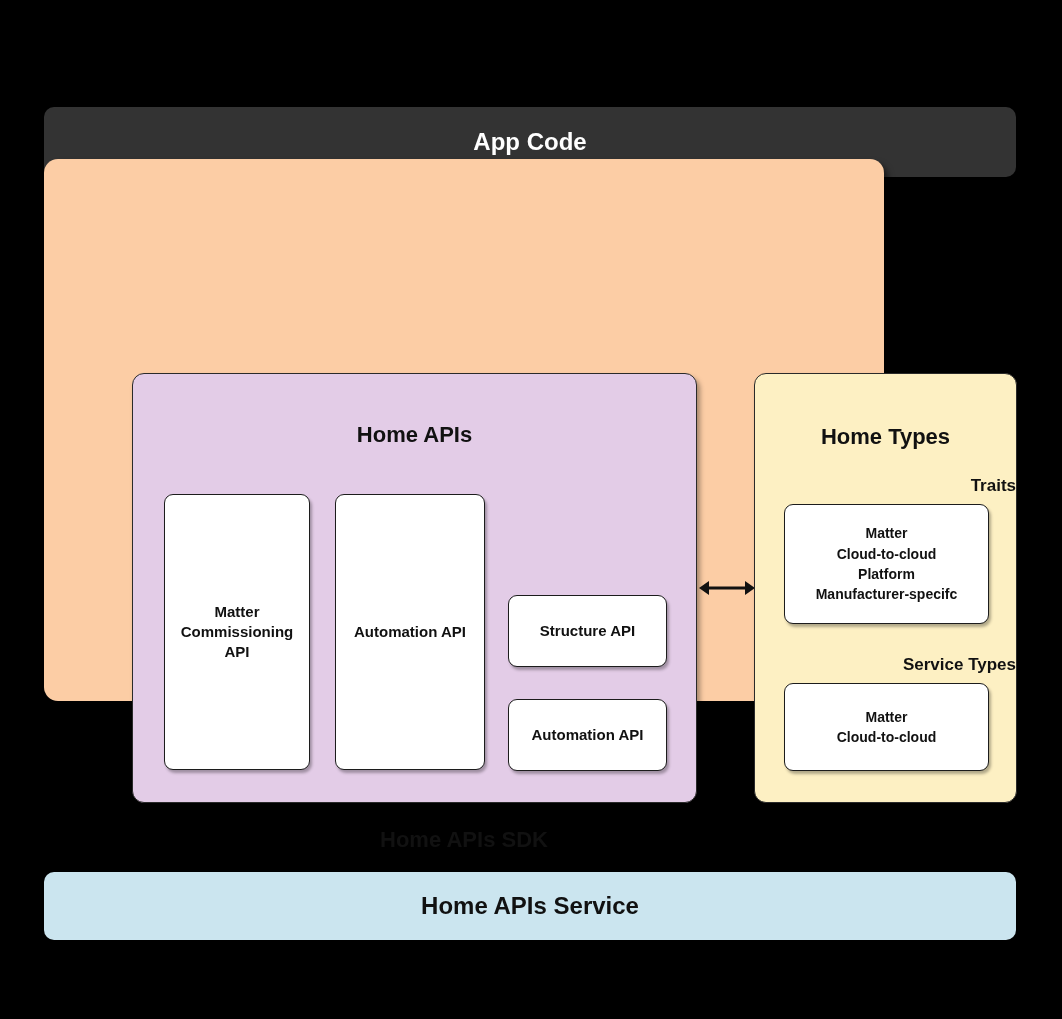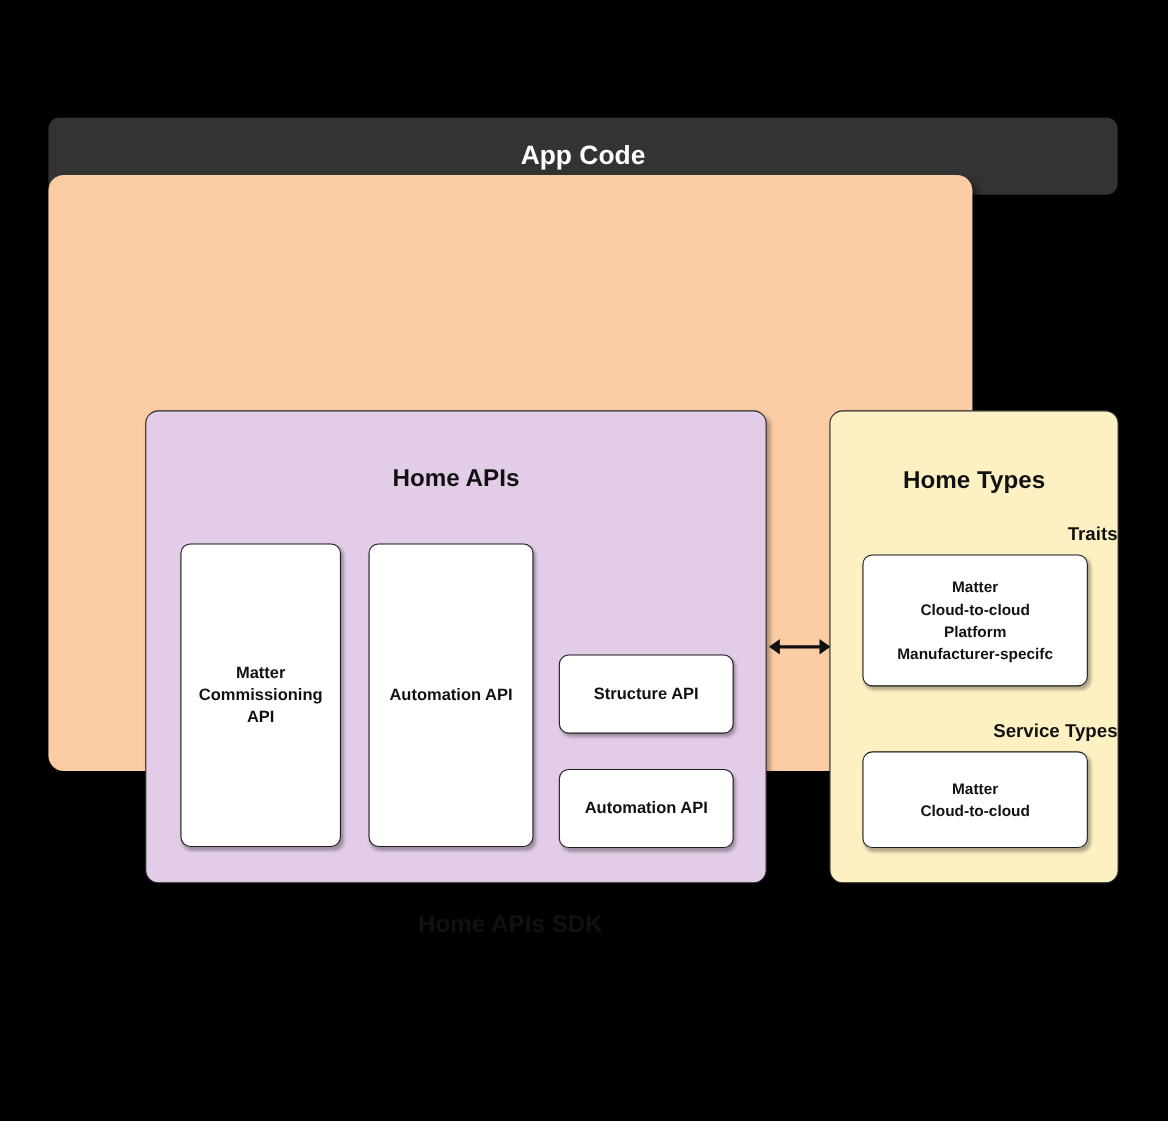--- a/index.html
+++ b/index.html
@@ -182,14 +182,17 @@
 
       <div class="sub-heading device-types-heading">Service Types</div>
 
       <div class="card card-device-types">Matter
 Cloud-to-cloud</div>
     </div>
 
     <div class="sdk-label">Home APIs SDK</div>
   </div>
 
+  <div class="band service">
+    <span>Home APIs Service</span>
+  </div>
 
 </div>
 
 </body></html>

